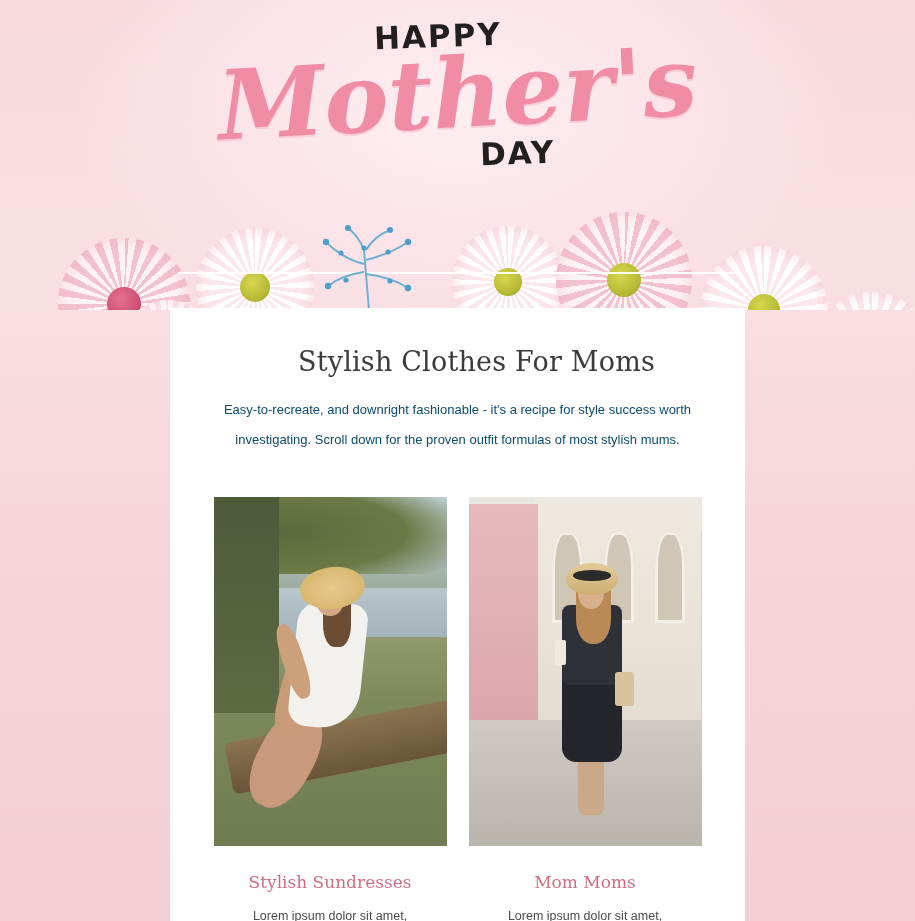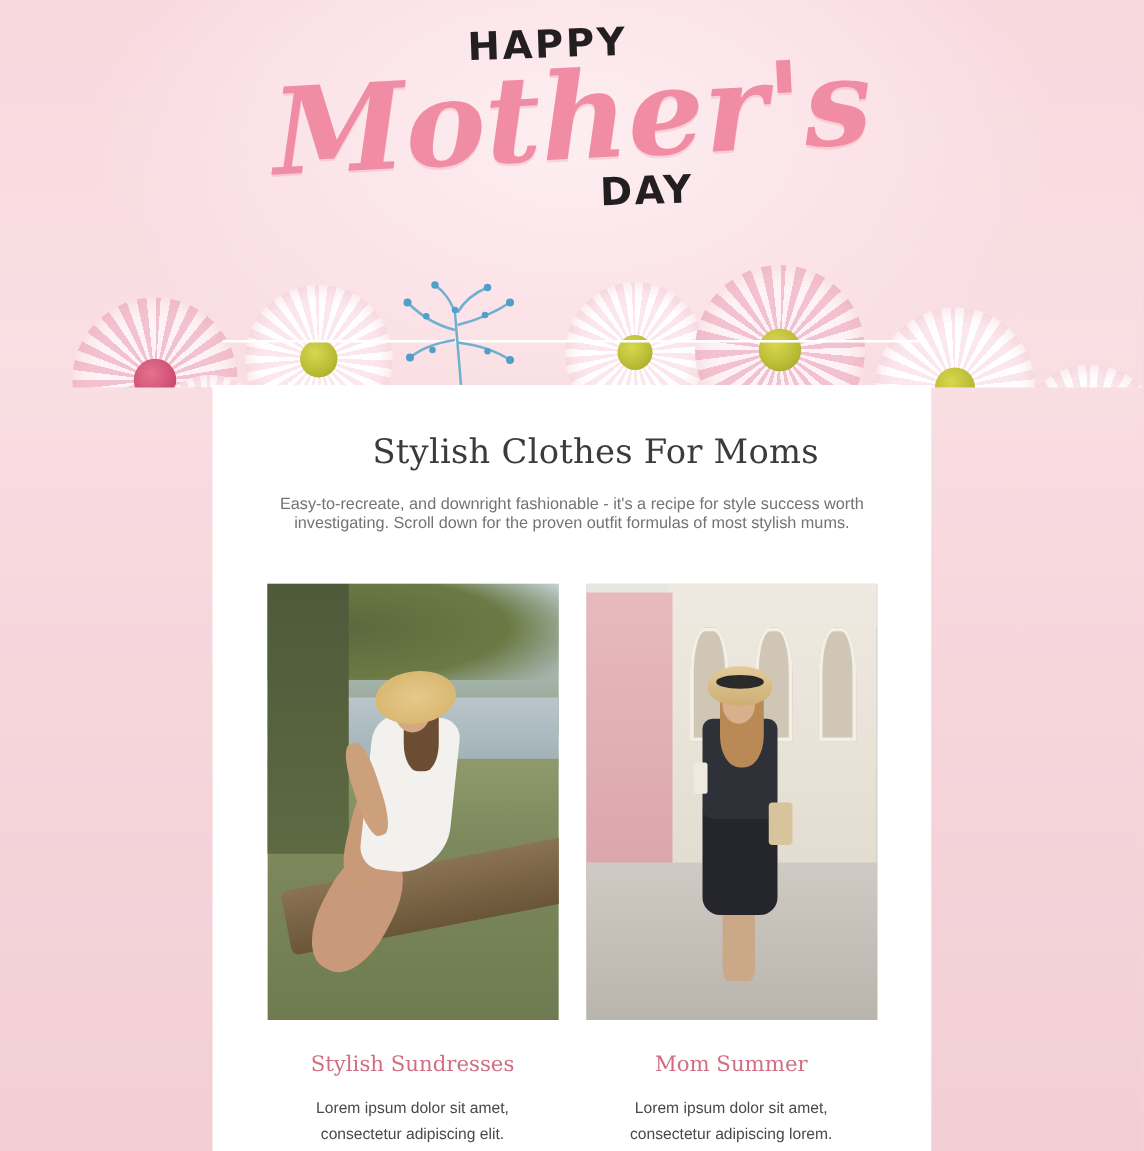--- a/index.html
+++ b/index.html
@@ -162,22 +162,22 @@
     text-align: center;
     font-weight: normal;
     letter-spacing: 0.2px;
     padding-left: 38px;
   }
   .card-sub {
     margin: 18px auto 0;
     width: 490px;
     text-align: center;
     font-size: 13px;
-    line-height: 15px;
-    color: #737373;
+    line-height: 30px;
+    color: #0c4a6e;
   }
 
   .products {
     display: flex;
     justify-content: center;
     gap: 22px;
     margin-top: 42px;
     padding: 0 36px;
   }
   .product { width: 233px; }
@@ -380,21 +380,21 @@
           <div class="p2-legs"></div>
           <div class="p2-dress"></div>
           <div class="p2-jacket"></div>
           <div class="p2-bag"></div>
           <div class="p2-cup"></div>
           <div class="p2-hair"></div>
           <div class="p2-head"></div>
           <div class="p2-hat"></div>
           <div class="p2-hatband"></div>
         </div>
-        <h2 class="prod-title">Mom Summer</h2>
+        <h2 class="prod-title">Mom Moms</h2>
         <p class="prod-desc">Lorem ipsum dolor sit amet, consectetur adipiscing lorem.</p>
 
       </div>
 
     </div>
   </div>
 
 </div>
 
 </body></html>

